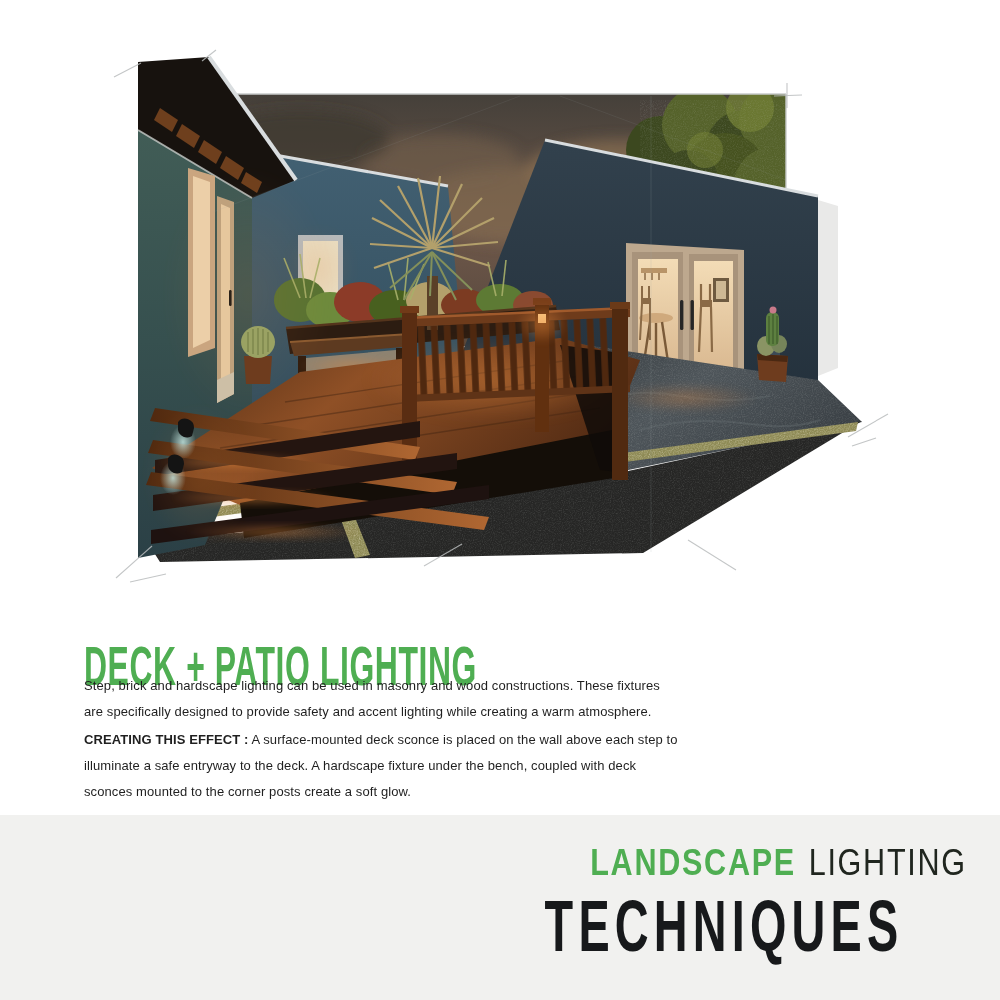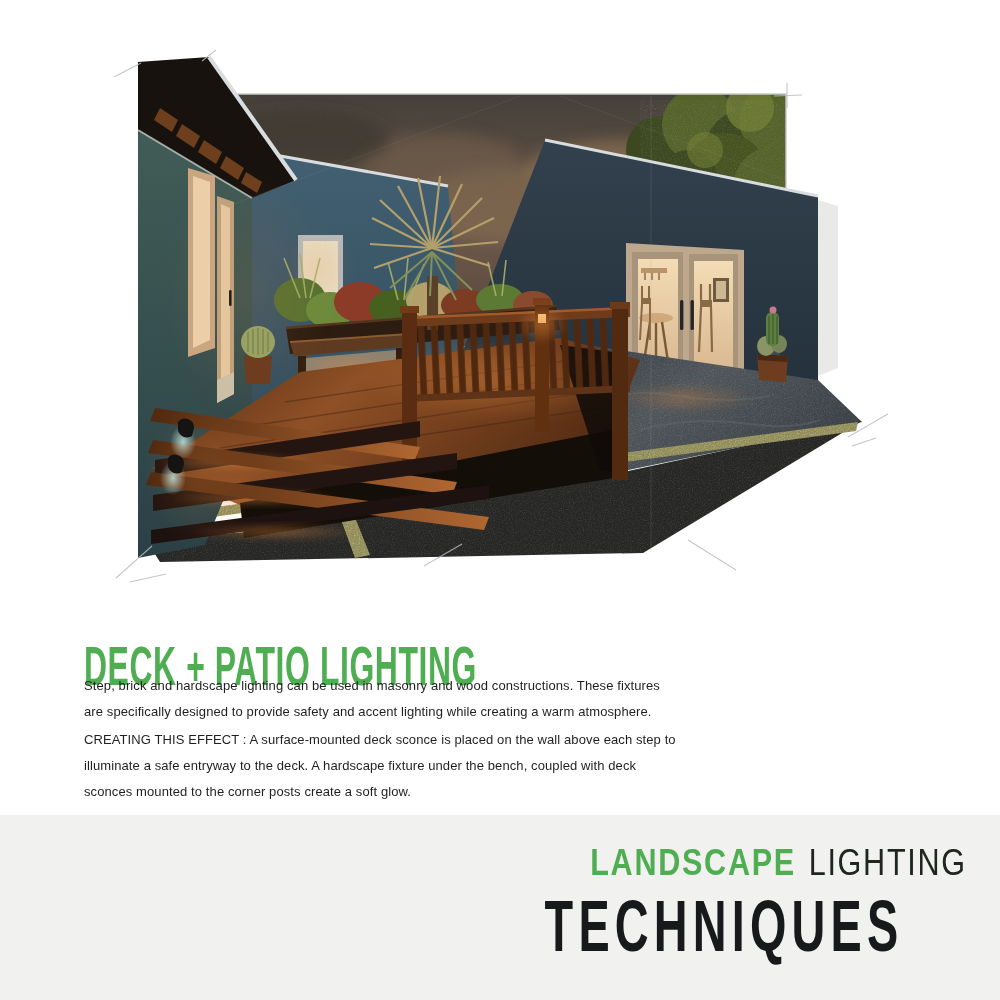--- a/index.html
+++ b/index.html
@@ -12,21 +12,21 @@
   .copy{position:absolute;left:84px;color:var(--text_dark,#1f1f1f);}
   .headline{
     top:602px;font-size:55px;font-weight:bold;line-height:1;
     color:var(--accent_green,#4fae52);
     transform:scaleX(.58);transform-origin:left top;
     letter-spacing:1px;white-space:nowrap;
   }
   .para{font-size:13px;line-height:26px;letter-spacing:.1px;white-space:pre-line;width:870px;}
   .para1{top:660px;}
   .para2{top:714px;}
-  .bold-lead{font-weight:normal;}
+  .bold-lead{font-weight:bold;}
   .band{
     position:absolute;left:0;top:815px;width:1000px;height:202px;
     background:var(--band_bg,#f1f1ef);
     display:flex;flex-direction:column;align-items:flex-end;
   }
   .brand-line{
     margin-top:30px;display:flex;gap:15px;align-items:baseline;
     font-size:36px;line-height:1;letter-spacing:2px;white-space:nowrap;
     transform:scaleX(.85);transform-origin:center top;
   }

